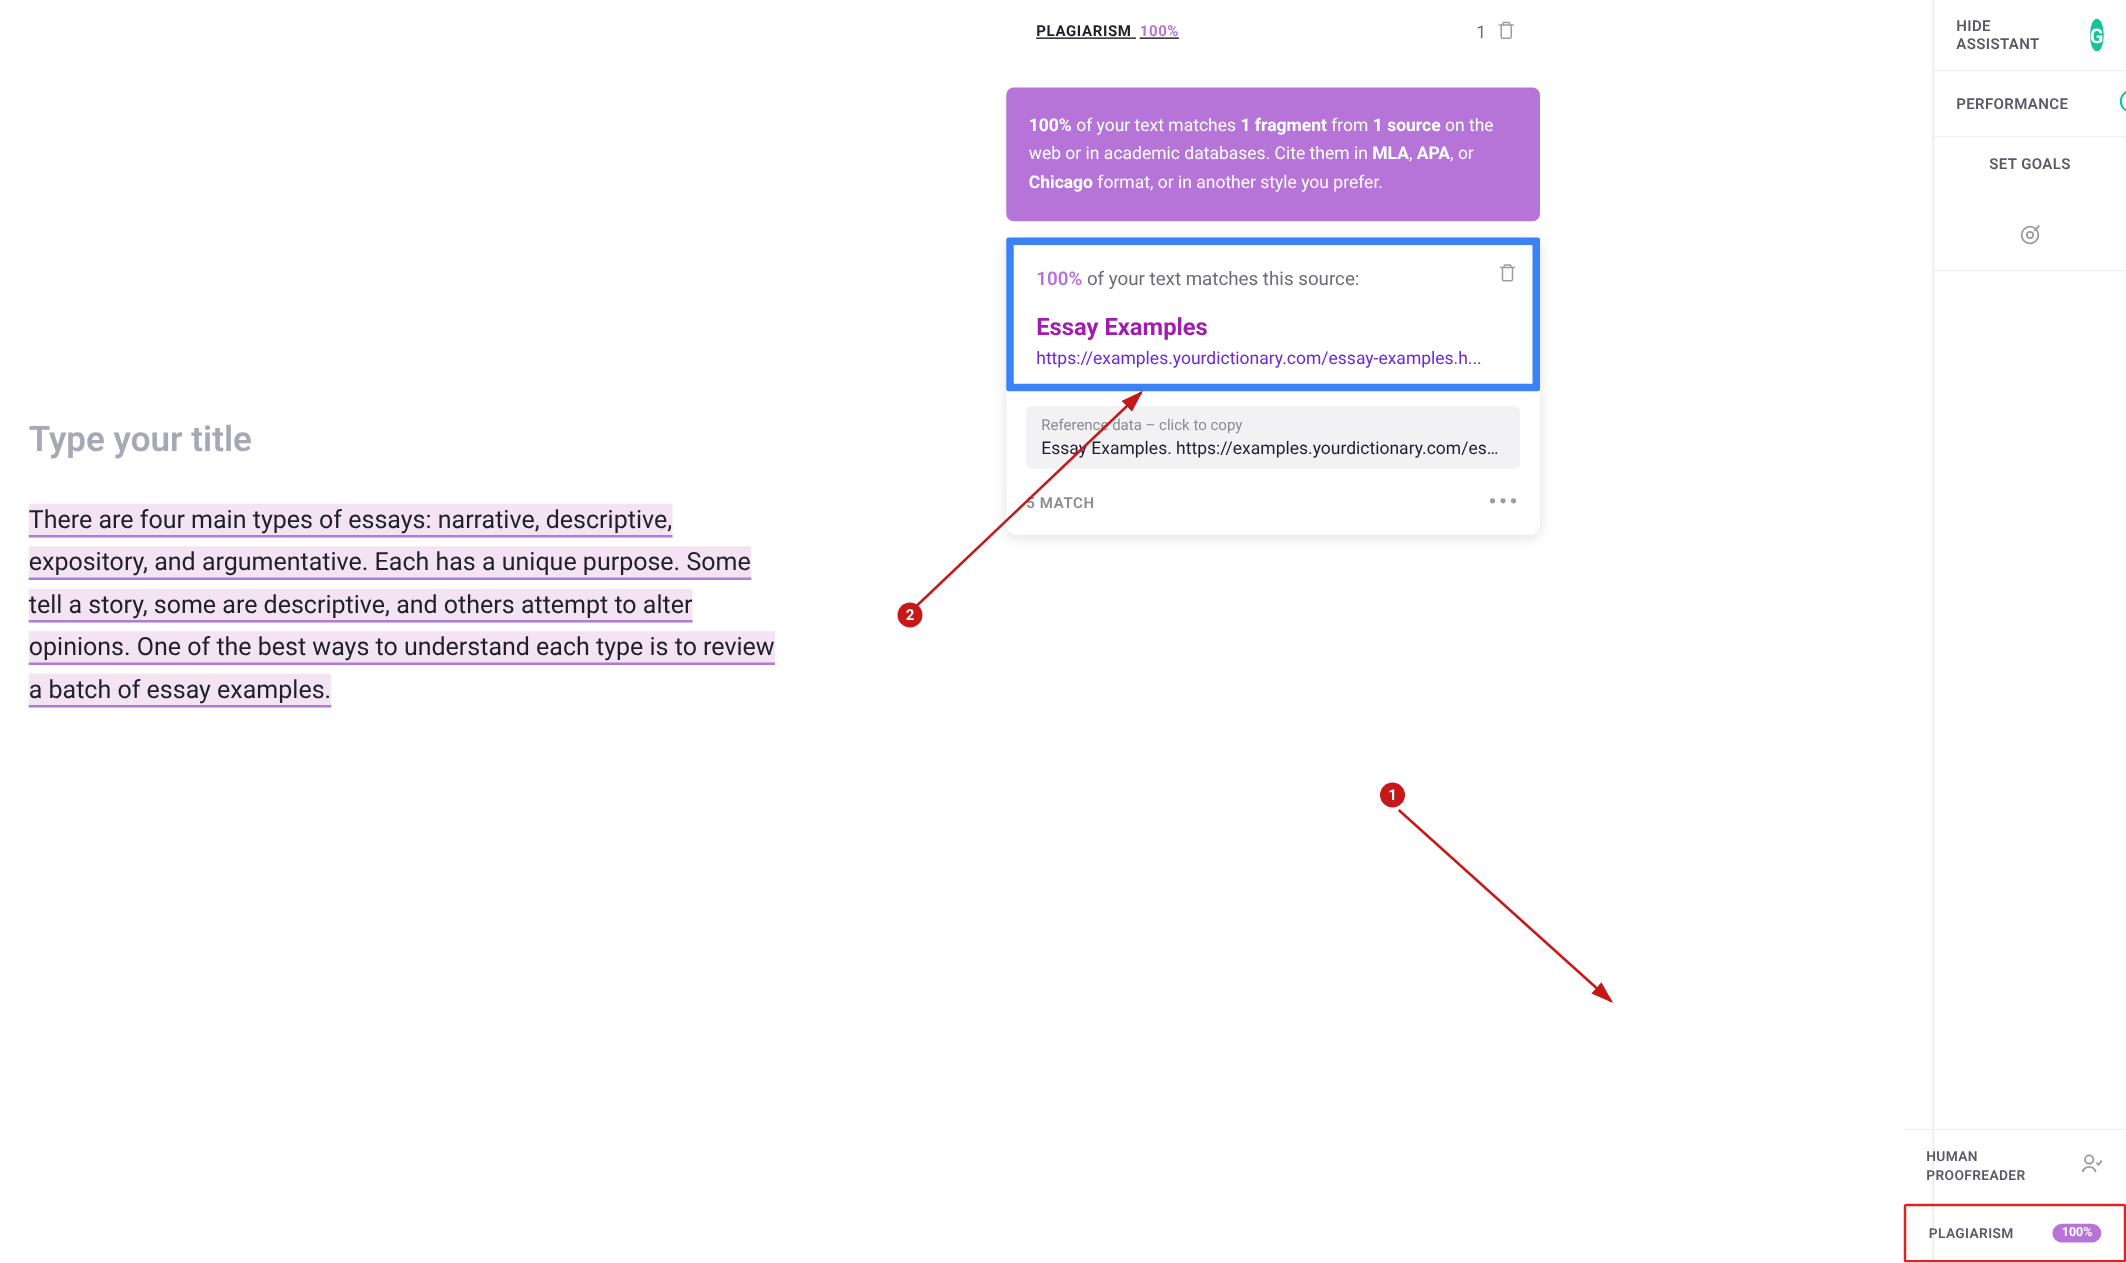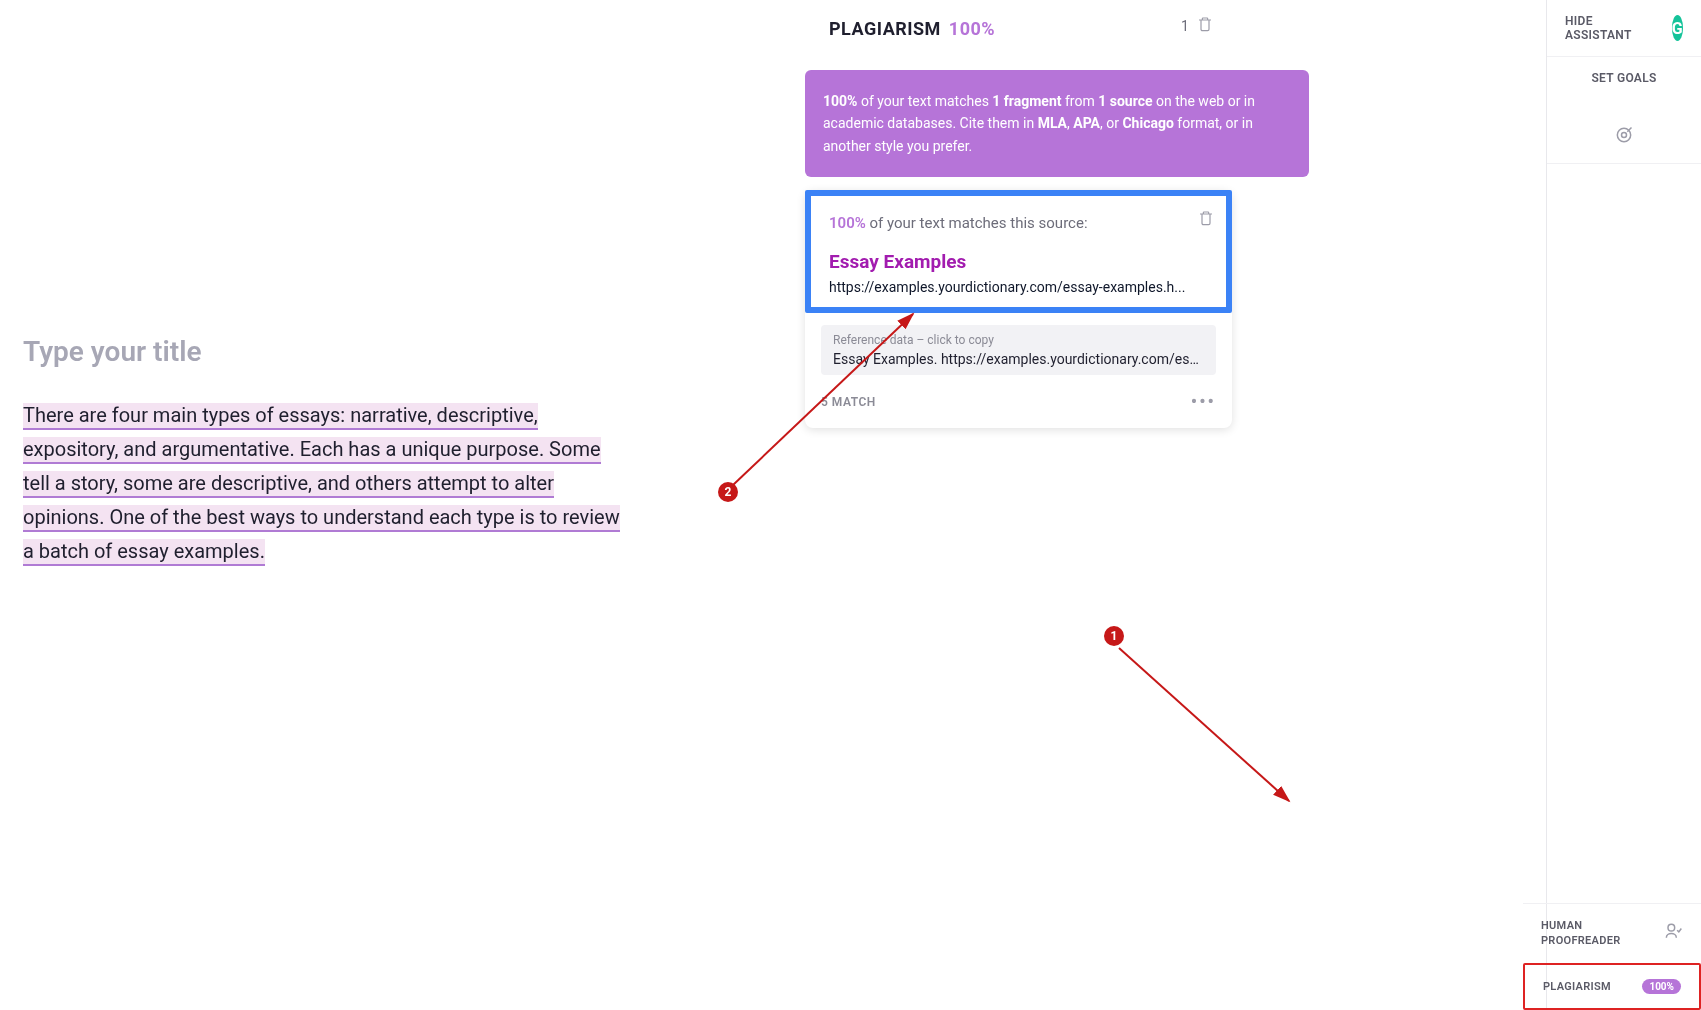--- a/index.html
+++ b/index.html
@@ -34,23 +34,24 @@
     }
     .highlighted-text {
       background: #f4e3f2;
       border-bottom: 2px solid #b07bd4;
       padding-bottom: 1px;
     }
     .plagiarism-header {
       position: absolute;
       left: 829px;
       top: 18px;
-      font-size: 18px;
+      font-size: 12px;
       font-weight: 700;
       letter-spacing: 0.5px;
+      text-decoration: underline;
     }
     .plagiarism-label {
       color: #1f1f2e;
     }
     .plagiarism-pct {
       color: #b674d8;
       margin-left: 3px;
     }
     .count-trash {
       position: absolute;
@@ -65,21 +66,21 @@
     .trash-icon svg {
       width: 16px;
       height: 16px;
       stroke: #9c9ca8;
       fill: none;
     }
     .purple-banner {
       position: absolute;
       left: 805px;
       top: 70px;
-      width: 504px;
+      width: 427px;
       background: #b674d8;
       color: #ffffff;
       padding: 20px 18px;
       border-radius: 6px;
       font-size: 14px;
       line-height: 1.6;
     }
     .source-card {
       position: absolute;
       left: 805px;
@@ -117,21 +118,21 @@
       font-weight: 600;
     }
     .source-title {
       font-size: 19px;
       font-weight: 700;
       color: #a21caf;
       margin-top: 18px;
     }
     .source-url {
       font-size: 14px;
-      color: #0f172a;
+      color: #6d28d9;
       margin-top: 6px;
       white-space: nowrap;
       overflow: hidden;
       text-overflow: ellipsis;
     }
     .reference-box {
       margin: 12px 16px 0 16px;
       background: #f2f2f5;
       border-radius: 4px;
       padding: 8px 12px;
@@ -320,20 +321,29 @@
     <span>5 MATCH</span>
     <span class="more-dots">•••</span>
   </div>
 </div>
 
 <div class="sidebar">
   <div class="sidebar-item">
     <span class="sidebar-label">HIDE ASSISTANT</span>
     <span class="g-logo">G</span>
   </div>
+  <div class="sidebar-item">
+    <span class="sidebar-label">PERFORMANCE</span>
+    <span class="check-icon">
+      <svg viewBox="0 0 24 24">
+          <circle cx="12" cy="12" r="10" fill="none" stroke="#15c39a" stroke-width="2"></circle>
+          <path d="M8 12l3 3 5-6" fill="none" stroke="#15c39a" stroke-width="2" stroke-linecap="round" stroke-linejoin="round"></path>
+        </svg>
+    </span>
+  </div>
   <div class="sidebar-item" style="border-bottom:1px solid #f0f0f3;">
     <span class="sidebar-label">SET GOALS</span>
     <span class="goals-icon">
       <svg viewBox="0 0 24 24" stroke-width="1.8">
           <circle cx="12" cy="12" r="8"></circle>
           <circle cx="12" cy="12" r="3"></circle>
           <path d="M18 6l3-3M18 6l-2 2"></path>
         </svg>
     </span>
   </div>

